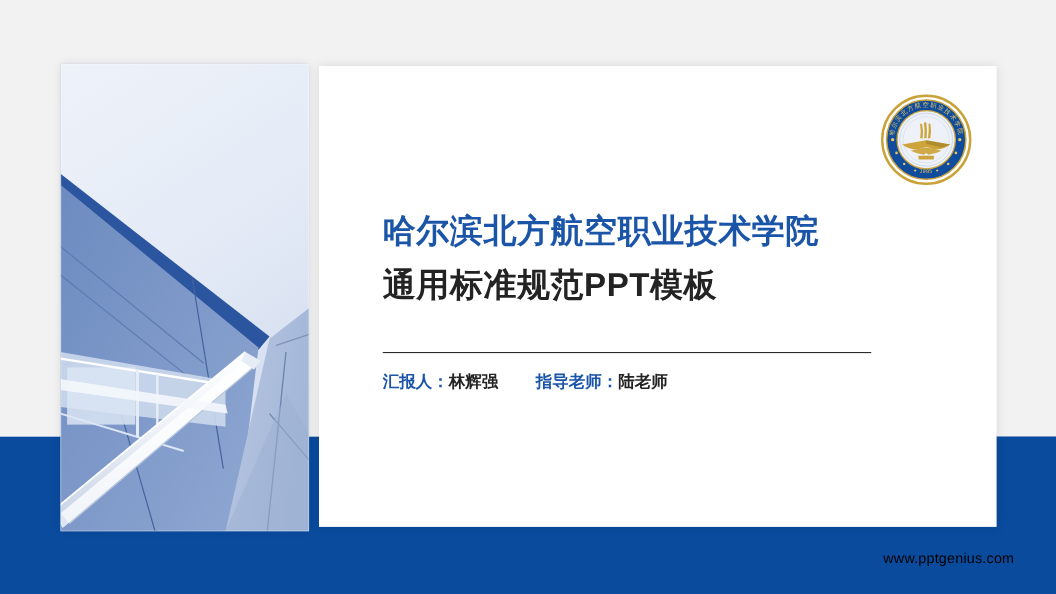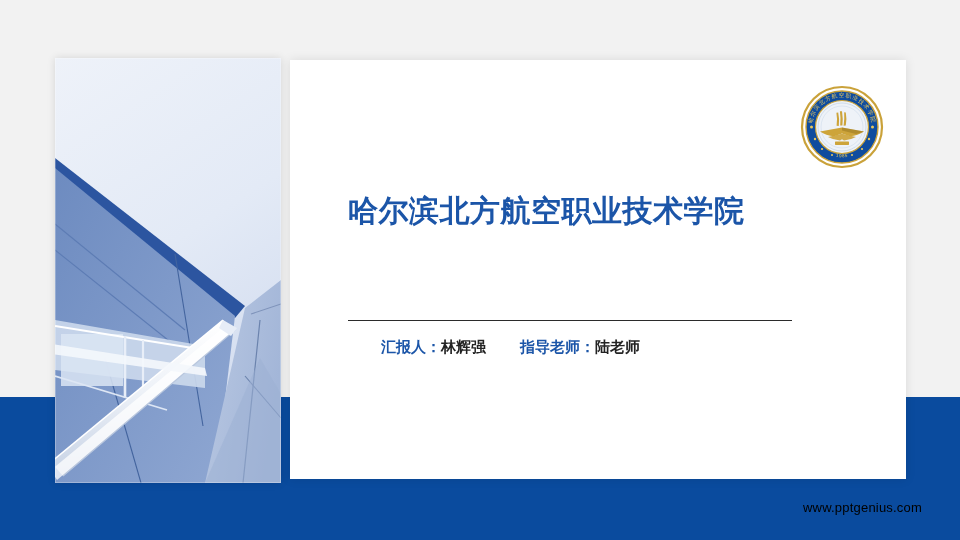--- a/index.html
+++ b/index.html
@@ -109,21 +109,20 @@
     border-top: 1.4px solid #2b2b2b;
   }
 
   .byline {
     position: absolute;
     left: 348px;
     top: 338px;
     font-size: 15px;
     font-weight: bold;
     white-space: nowrap;
-    margin-left: 33px;
   }
   .byline .lbl { color: #1b55a8; }
   .byline .val { color: #232323; }
   .byline .gap { display: inline-block; width: 34px; }
 
   
   .footer-url {
     position: absolute;
     right: 38px;
     top: 500px;
@@ -253,20 +252,21 @@
         <rect x="35" y="56.5" width="14" height="3.4" rx="0.6"></rect>
       </g>
       <g fill="#8e6f1e" opacity="0.45">
         <path d="M42 42.4 L64 46.4 Q60 48.2 56 49.0 L42 45.6 Z"></path>
       </g>
     </svg>
   </div>
 
   <div class="title-block">
     <div class="title-main">哈尔滨北方航空职业技术学院</div>
+    <div class="title-sub">通用标准规范PPT模板</div>
   </div>
 
   <div class="divider"></div>
 
   <div class="byline">
     <span class="lbl">汇报人：</span><span class="val">林辉强</span><span class="gap"></span><span class="lbl">指导老师：</span><span class="val">陆老师</span>
   </div>
 
   <div class="footer-url">www.pptgenius.com</div>
 

